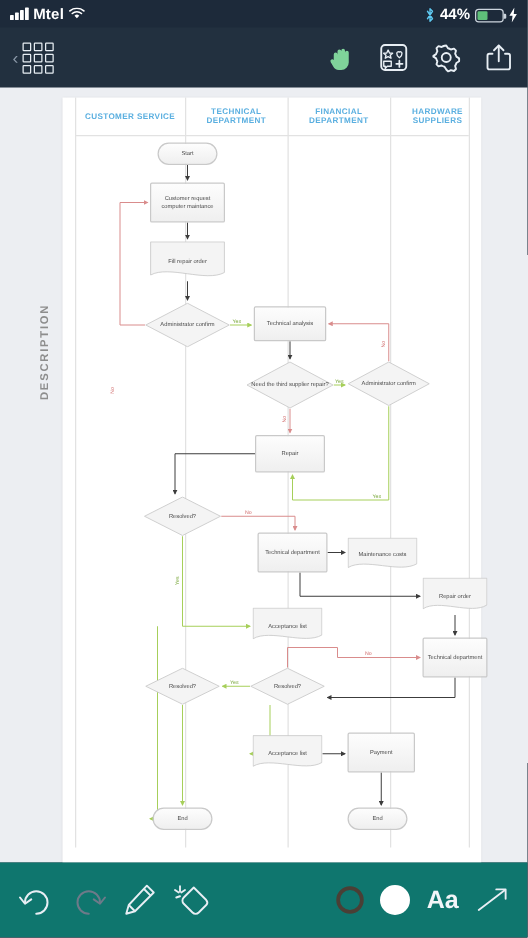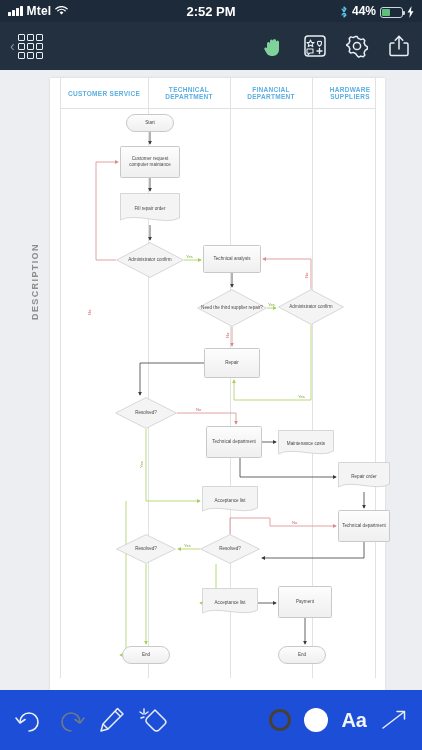--- a/index.html
+++ b/index.html
@@ -92,21 +92,21 @@
 
   svg.wires { position: absolute; left: 0; top: 0; width: 335px; height: 672px;
               overflow: visible; pointer-events: none; }
   .etext { font-size: 4.2px; font-family: "Liberation Sans", sans-serif; }
   .etext.yes { fill: #7aa83c; }
   .etext.no  { fill: #d06a6a; }
 
   
   #bottombar {
     position: absolute; bottom: 0; left: 0; width: 422px; height: 60px;
-    background: #1d4ed8; display: flex; align-items: center; padding: 0 14px;
+    background: #0f766e; display: flex; align-items: center; padding: 0 14px;
   }
   .bb-left { display: flex; align-items: center; gap: 12px; }
   .bb-right { margin-left: auto; display: flex; align-items: center; gap: 13px; }
   .ring { width: 22px; height: 22px; border-radius: 50%; border: 3px solid #4a3f35; }
   .dot  { width: 24px; height: 24px; border-radius: 50%; background: #ffffff; }
   .aa   { color: #f2f5f8; font-size: 20px; font-weight: bold; }
 </style>
 </head>
 <body>
 
@@ -120,21 +120,20 @@
           <i></i>
           <i></i>
         </span>
       <span class="carrier">Mtel</span>
       <svg width="13" height="10" viewBox="0 0 13 10">
         <path d="M6.5 8.6 L4.6 6.5 a2.8 2.8 0 0 1 3.8 0 Z" fill="#fff"></path>
         <path d="M2.8 4.8 a5.5 5.5 0 0 1 7.4 0" stroke="#fff" stroke-width="1.3" fill="none" stroke-linecap="round"></path>
         <path d="M0.9 2.7 a8.5 8.5 0 0 1 11.2 0" stroke="#fff" stroke-width="1.3" fill="none" stroke-linecap="round"></path>
       </svg>
     </div>
-    <div class="sb-center">2:52 PM</div>
     <div class="sb-right">
       <svg width="8" height="12" viewBox="0 0 8 12">
         <path d="M2 3 L6 9 L4 11 L4 1 L6 3 L2 9" stroke="#5ec8f0" stroke-width="1.1" fill="none" stroke-linejoin="round" stroke-linecap="round"></path>
       </svg>
       <span>44%</span>
       <span class="batt">
           <span></span>
         </span>
       <svg width="7" height="12" viewBox="0 0 7 12">
         <path d="M4.5 0 L0.5 6.6 L3 6.6 L2.4 12 L6.5 5.2 L4 5.2 Z" fill="#fff"></path>

